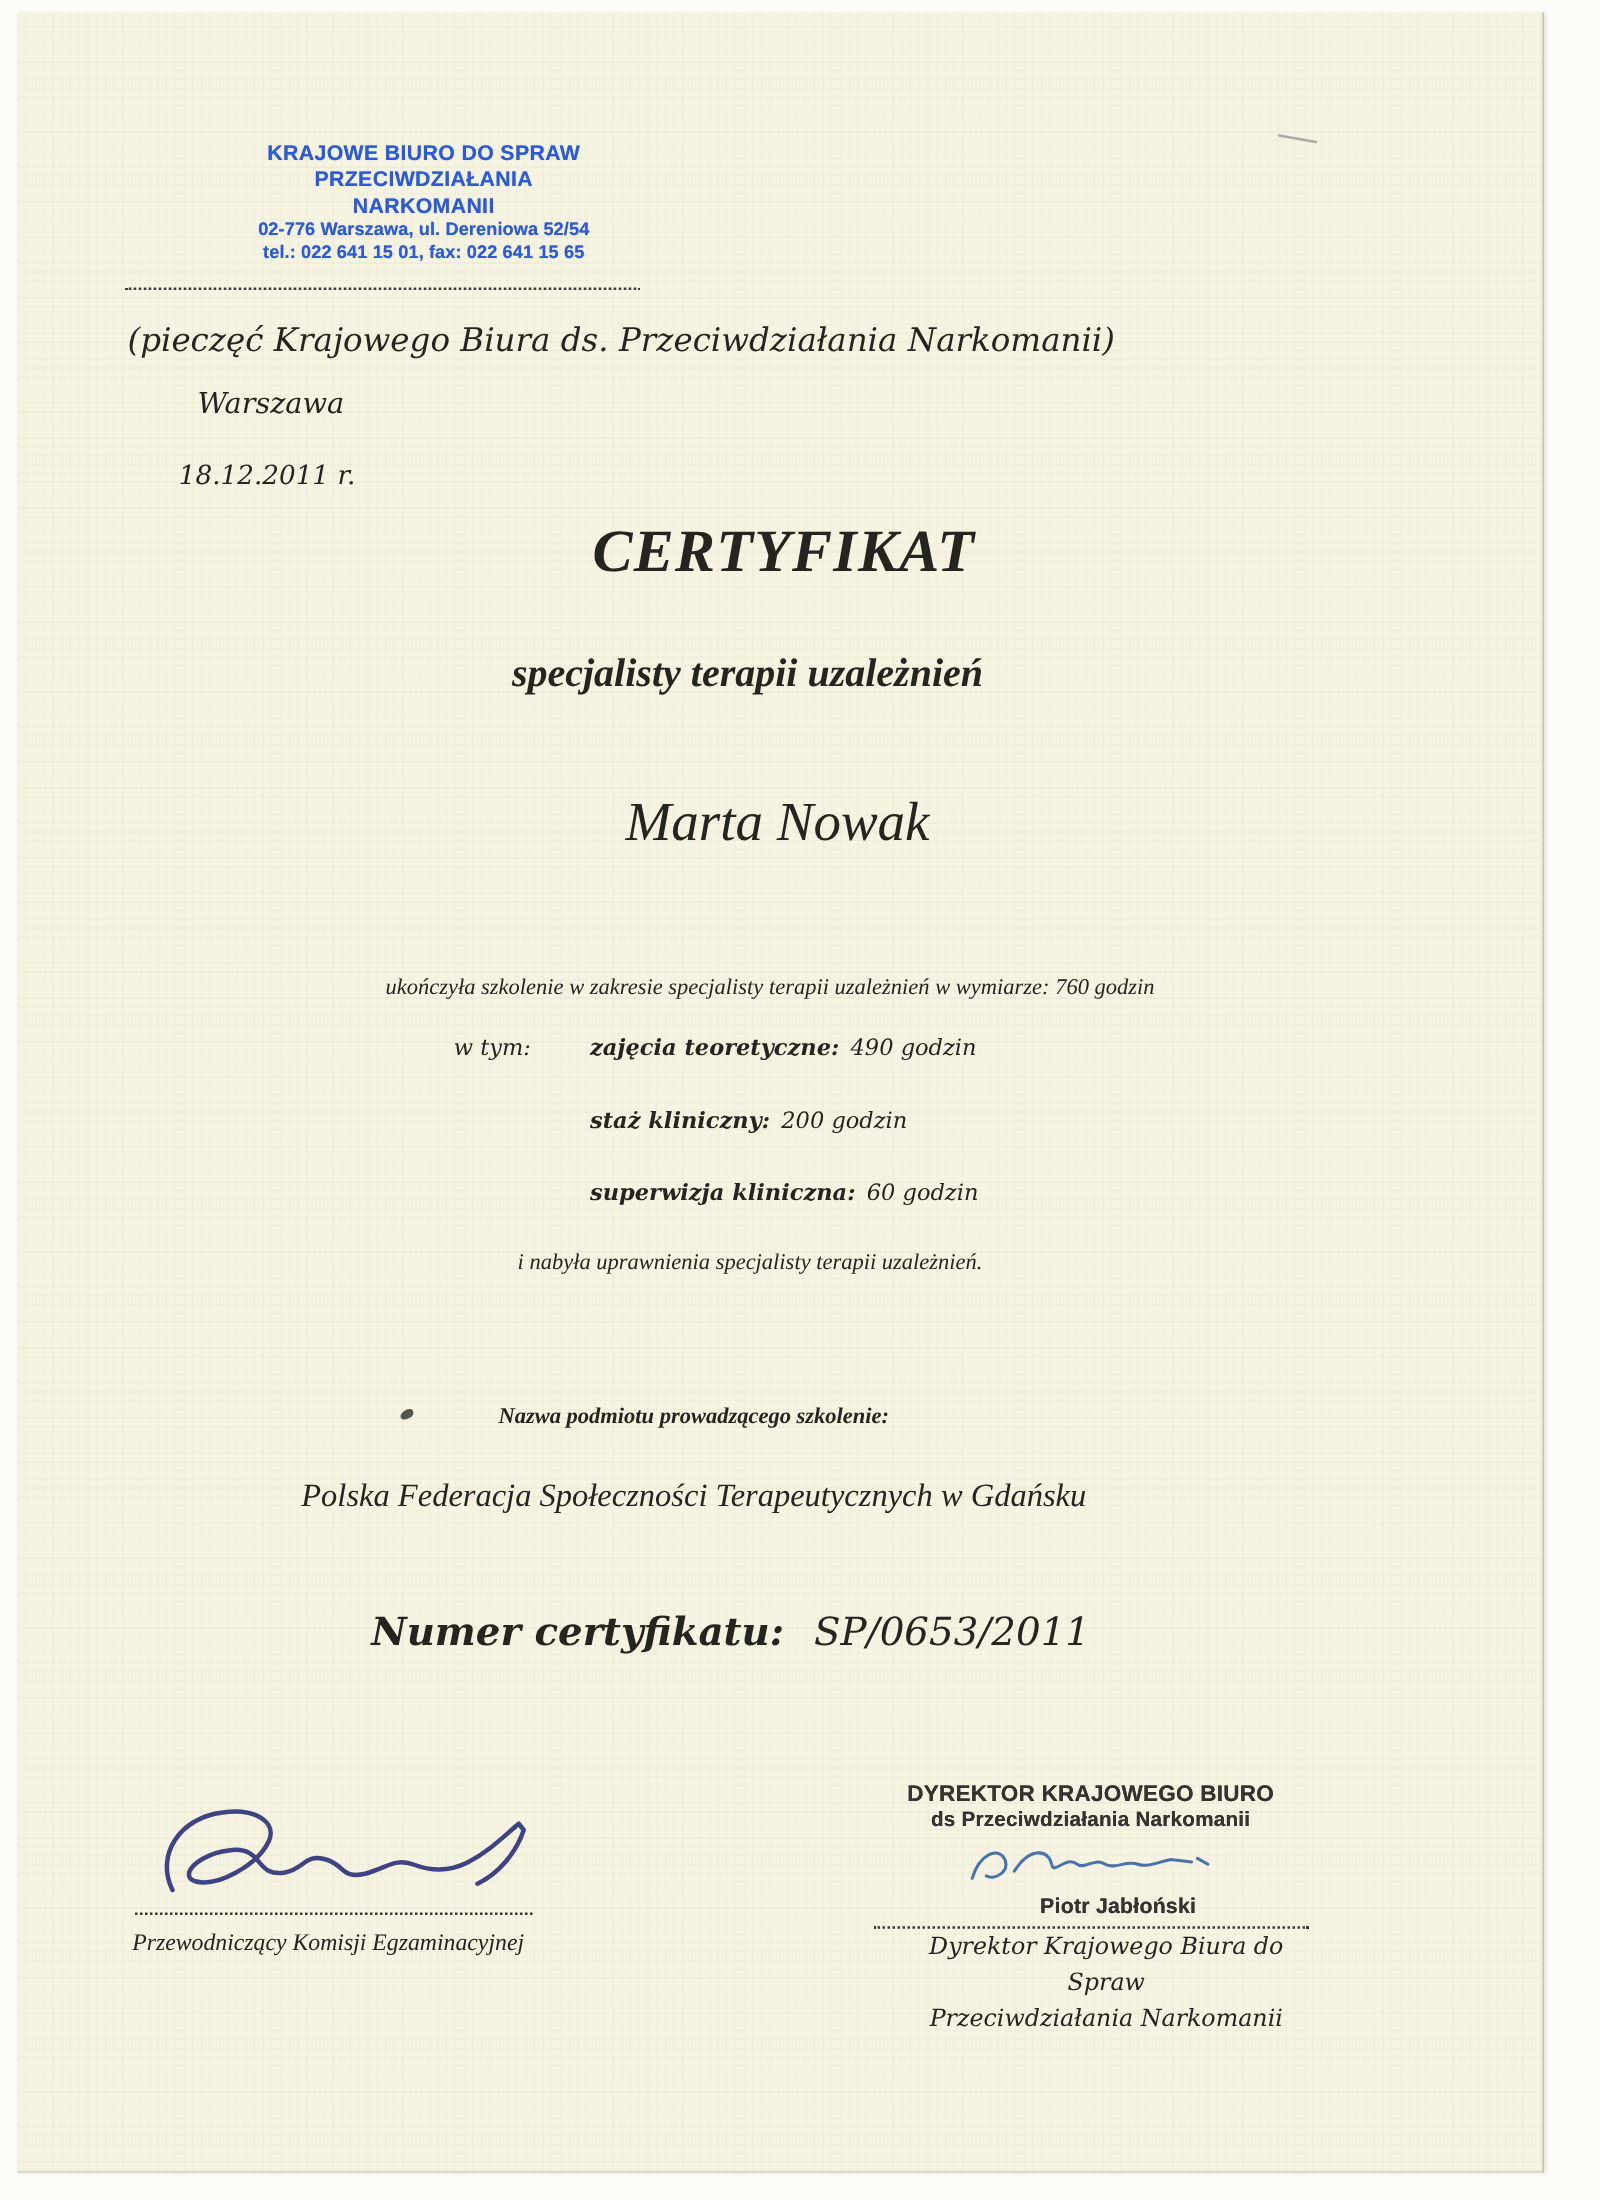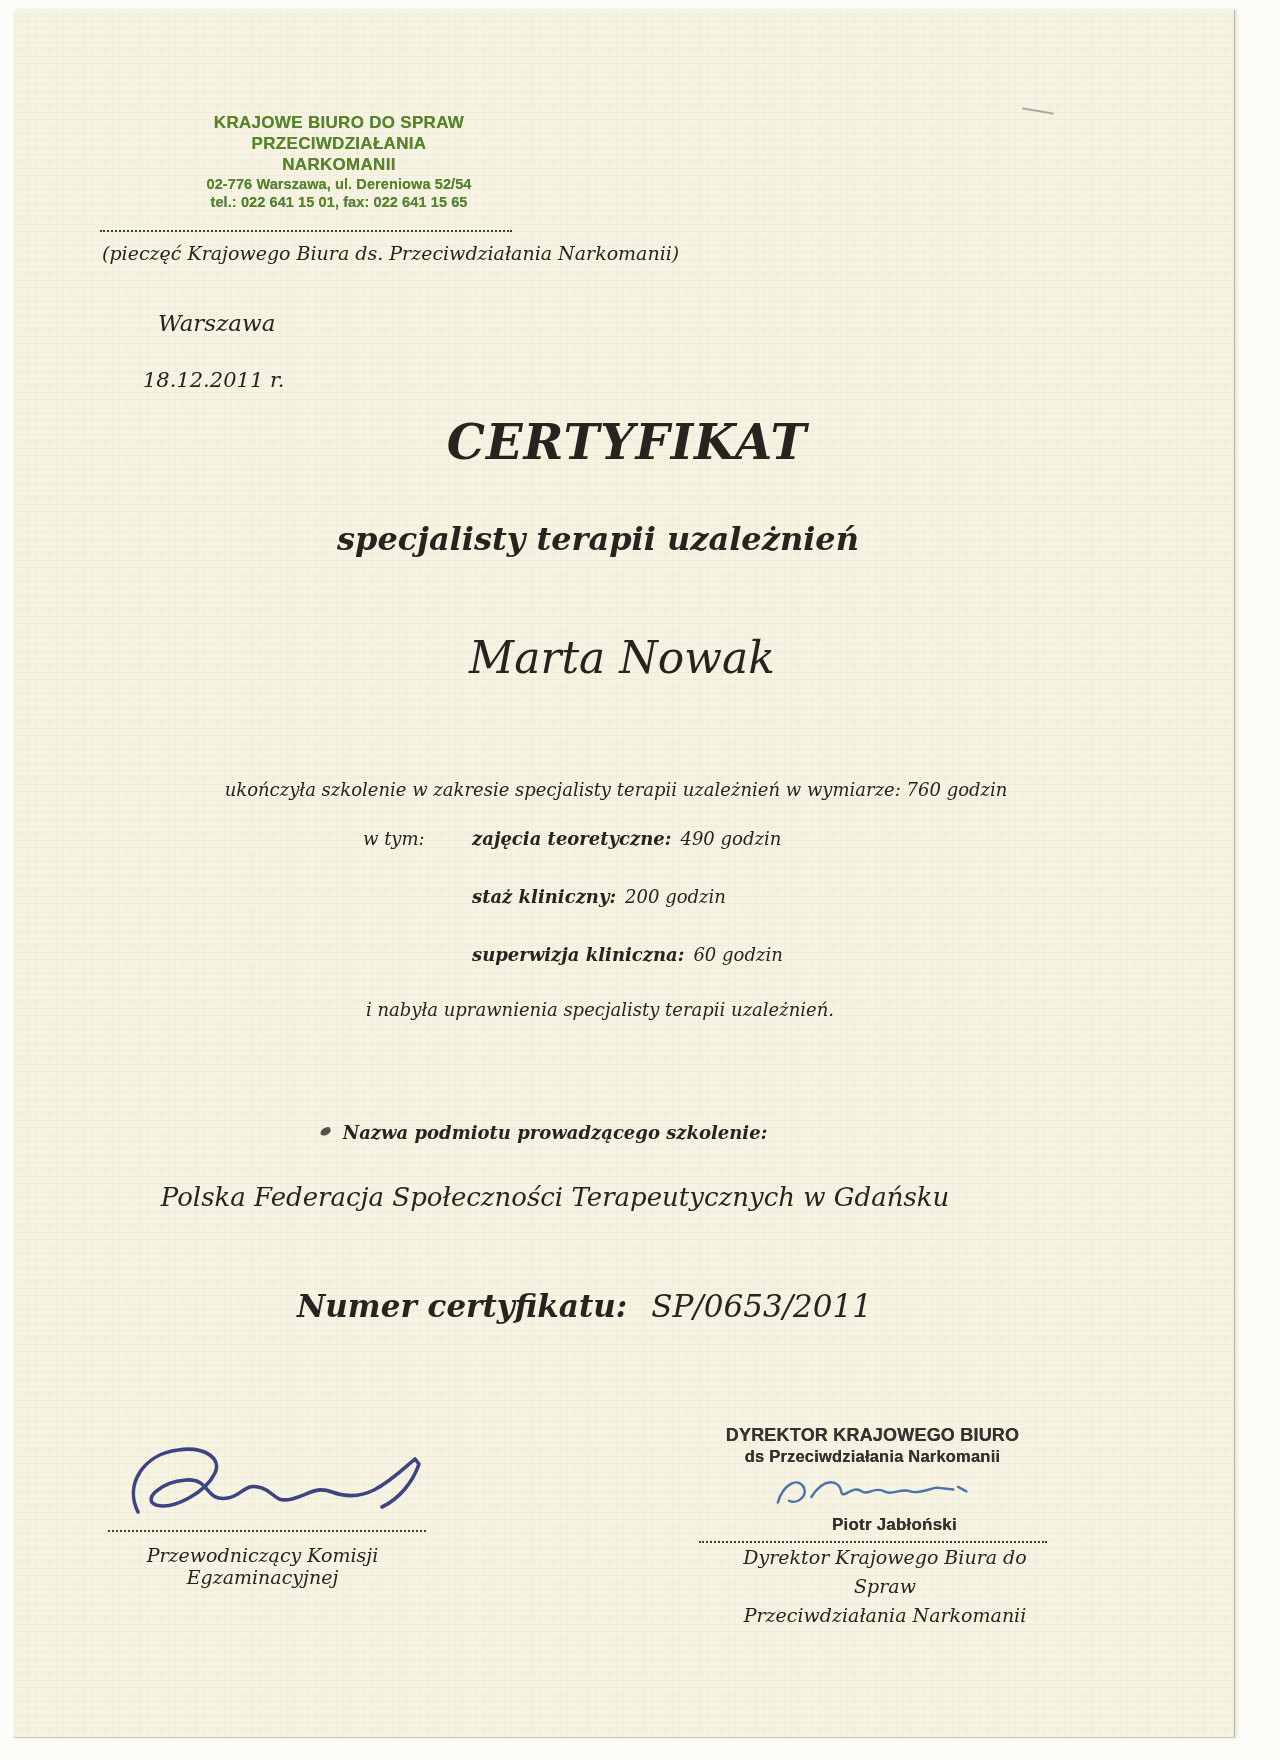--- a/index.html
+++ b/index.html
@@ -19,38 +19,38 @@
     background-image:
       repeating-linear-gradient(0deg, rgba(190,185,150,.10) 0, rgba(190,185,150,.10) 1px, transparent 1px, transparent 7px),
       repeating-linear-gradient(90deg, rgba(190,185,150,.08) 0, rgba(190,185,150,.08) 1px, transparent 1px, transparent 7px);
     border-right:1px solid #b9b5a0;
     border-bottom:1px solid #cfcbb6;
     box-shadow: 2px 0 3px rgba(160,155,130,.25);
   }
   .abs { position:absolute; }
   .it  { font-style:italic; }
   .b   { font-weight:bold; }
-  .ctr { text-align:center; }
+  .ctr { text-align:center;font-family:Liberation Serif, serif; }
 
   
   #stamp-top {
     left:196px; top:112px; width:286px;
     text-align:center;
-    color:#4d7c0f;
+    color:#1d4ed8;
     font-family:"Liberation Sans", sans-serif;
     font-weight:bold;
     opacity:.92;
     text-shadow:0 0 .6px #4e7dad;
   }
   #stamp-top .big  { font-size:17px; line-height:21px; letter-spacing:.3px; }
   #stamp-top .sml  { font-size:14.5px; line-height:18px; letter-spacing:.1px; }
 
   .dotted { border-bottom:2.5px dotted #3c3a33; height:0; }
 
-  #stamp-caption { left:102px; top:242px; font-size:19px; }
+  #stamp-caption { left:102px; top:258px; font-size:26px; }
   #place   { left:158px; top:310px; font-size:23px; }
   #date    { left:143px; top:368px; font-size:21px; }
 
   #title    { left:352px; top:414px; width:550px; font-size:48px; letter-spacing:1px; }
   #subtitle { left:323px; top:520px; width:550px; font-size:32px; }
   #recipient{ left:347px; top:632px; width:550px; font-size:44px; }
 
   .bodytext { font-size:18px; }
   #body-line1 { left:71px;  top:779px; width:1090px; }
   #w-tym      { left:363px; top:828px; }

